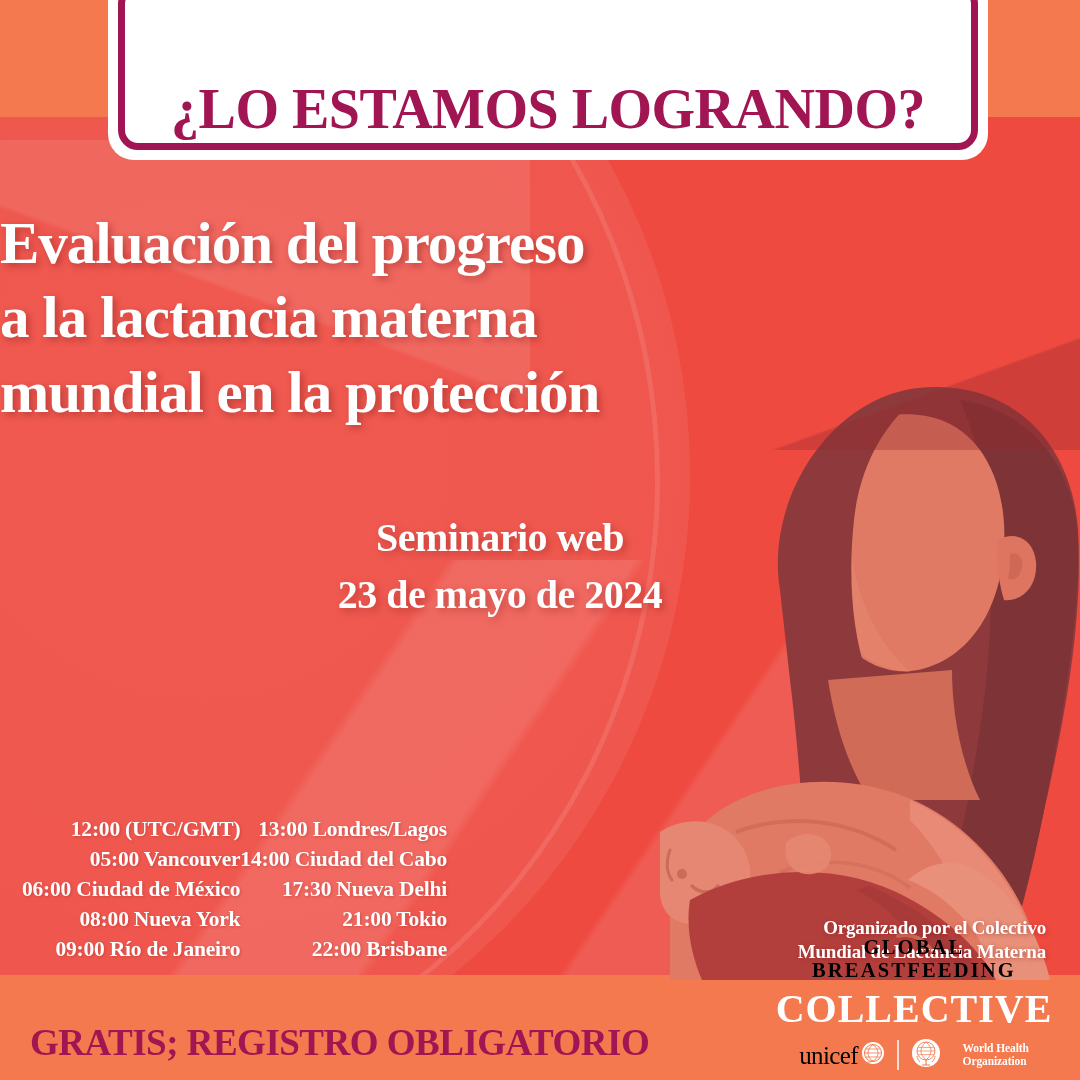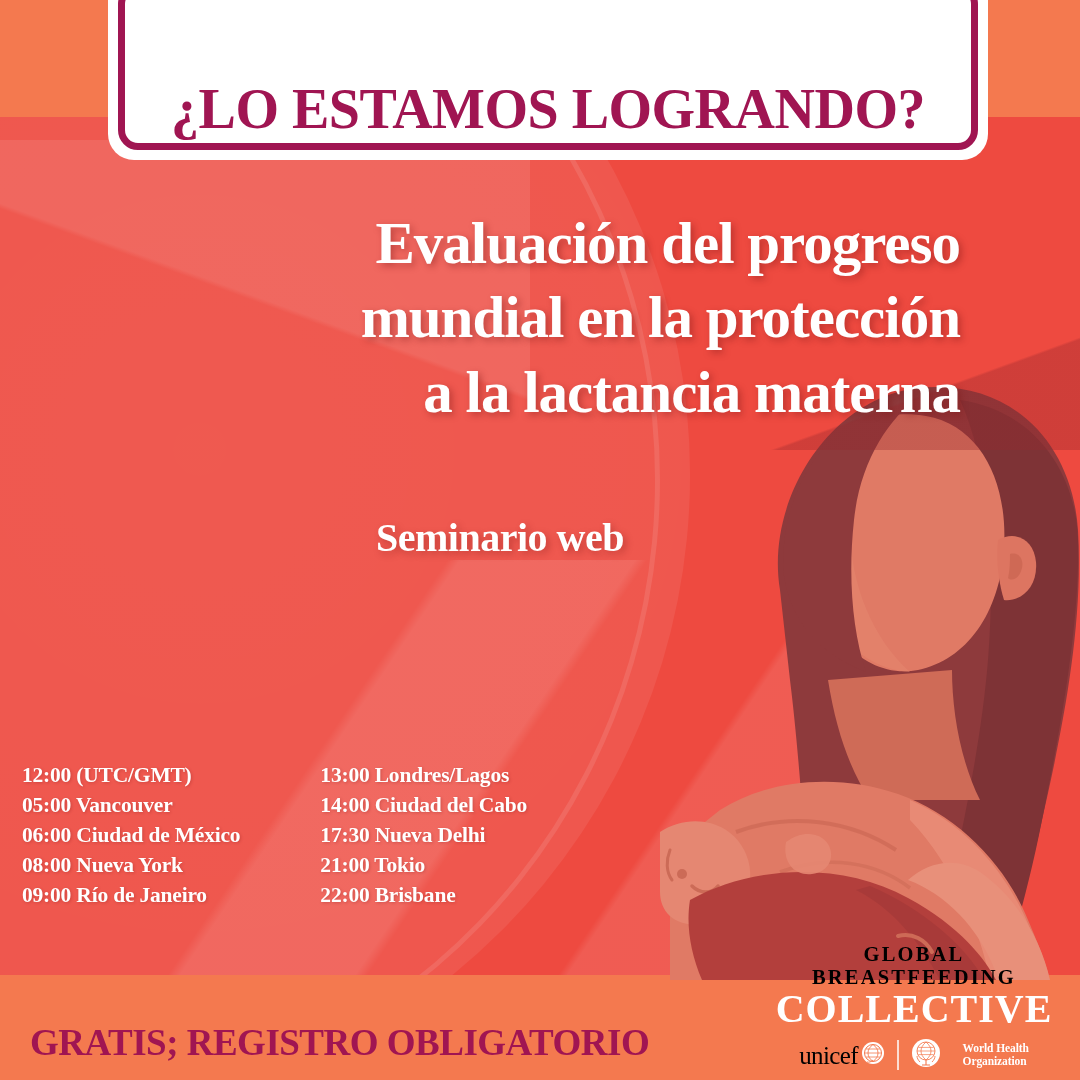--- a/index.html
+++ b/index.html
@@ -117,21 +117,21 @@
     line-height: 1;
     white-space: nowrap;
   }
 
   
   .headline {
     position: absolute;
     left: 0;
     top: 206px;
     width: 960px;
-    text-align: right;
+    text-align: left;
     color: #ffffff;
     font-size: 59px;
     font-weight: bold;
     line-height: 1.26;
     letter-spacing: -1px;
     text-shadow: 3px 3px 7px rgba(120,20,20,0.40);
   }
   .headline-line { display: block; }
 
   .webinar {
@@ -146,23 +146,23 @@
     line-height: 1.42;
     letter-spacing: -0.5px;
     text-shadow: 3px 3px 7px rgba(120,20,20,0.35);
   }
   .webinar-line { display: block; }
 
   
   .timezones {
     position: absolute;
     left: 22px;
-    top: 760px;
-    display: flex;
-    gap: 80px;
+    top: 814px;
+    display: flex;
+    text-align: right;
   }
   .tz-col {
     display: flex;
     flex-direction: column;
   }
   .tz-item {
     color: #ffffff;
     font-size: 21.5px;
     font-weight: bold;
     line-height: 30px;
@@ -210,21 +210,21 @@
     font-weight: bold;
     letter-spacing: 2.2px;
     line-height: 1.1;
   }
   .logo-line2 {
     color: #ffffff;
     font-size: 40px;
     font-weight: bold;
     letter-spacing: 1px;
     line-height: 1.02;
-    margin-top: 1px;
+    margin-top: 8px;
   }
   .logo-row {
     display: flex;
     align-items: center;
     justify-content: center;
     gap: 12px;
     margin-top: 8px;
     height: 34px;
   }
   .unicef {
@@ -325,45 +325,50 @@
   <div class="bg-dark-corner"></div>
 
   <div class="banner">
     <div class="banner-inner">
       <div class="banner-title">¿LO ESTAMOS LOGRANDO?</div>
     </div>
   </div>
 
   <div class="headline">
     <span class="headline-line">Evaluación del progreso</span>
+    <span class="headline-line">a la lactancia materna</span>
     <span class="headline-line">mundial en la protección</span>
-    <span class="headline-line">a la lactancia materna</span>
   </div>
 
   <div class="webinar">
     <span class="webinar-line">Seminario web</span>
+    <span class="webinar-line">23 de mayo de 2024</span>
   </div>
 
   <div class="timezones">
     <div class="tz-col">
       <div class="tz-item">12:00 (UTC/GMT)</div>
       <div class="tz-item">05:00 Vancouver</div>
       <div class="tz-item">06:00 Ciudad de México</div>
       <div class="tz-item">08:00 Nueva York</div>
       <div class="tz-item">09:00 Río de Janeiro</div>
     </div>
     <div class="tz-col">
       <div class="tz-item">13:00 Londres/Lagos</div>
       <div class="tz-item">14:00 Ciudad del Cabo</div>
       <div class="tz-item">17:30 Nueva Delhi</div>
       <div class="tz-item">21:00 Tokio</div>
       <div class="tz-item">22:00 Brisbane</div>
     </div>
   </div>
 
+  <div class="organizer">
+    <span class="organizer-line">Organizado por el Colectivo</span>
+    <span class="organizer-line">Mundial de Lactancia Materna</span>
+  </div>
 
   <div class="cta">GRATIS; REGISTRO OBLIGATORIO</div>
 
   <div class="logo-block">
     <div class="logo-line1">GLOBAL BREASTFEEDING</div>
     <div class="logo-line2">COLLECTIVE</div>
     <div class="logo-row">
       <div class="unicef">
         <span class="unicef-word">unicef</span>
         <span>

